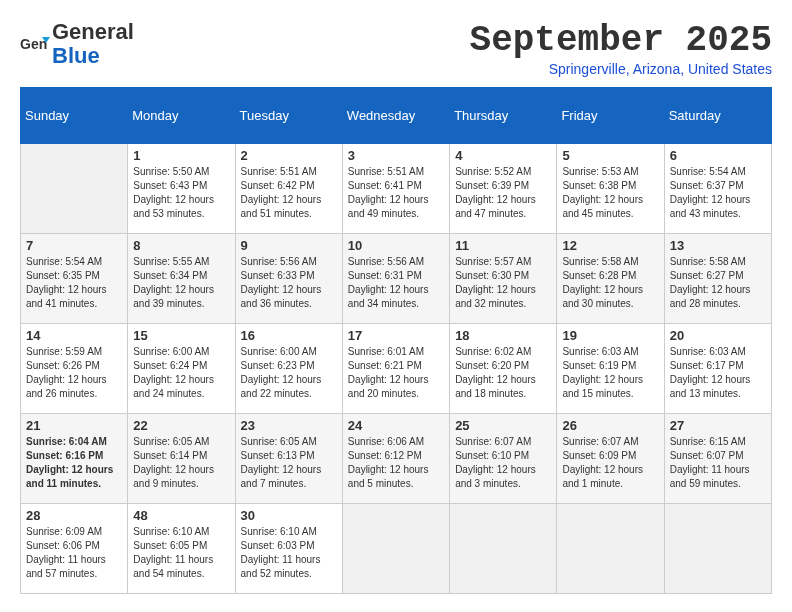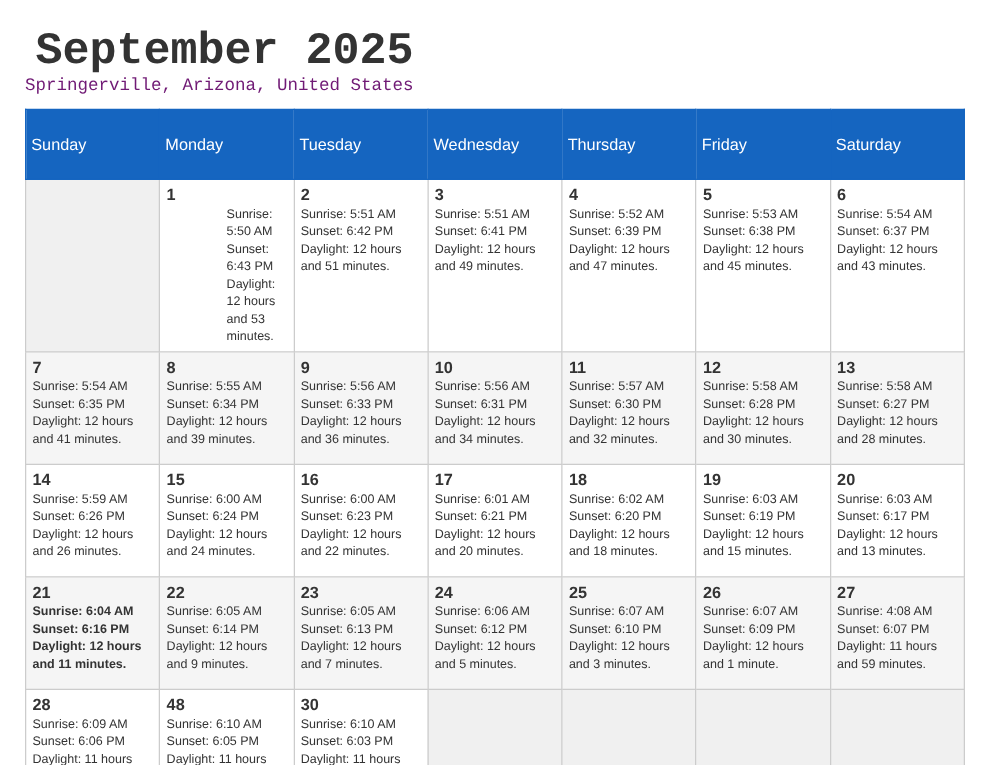--- a/index.html
+++ b/index.html
@@ -36,22 +36,21 @@
       text-align: right;
     }
     .month-title {
       font-size: 36px;
       font-weight: bold;
       color: #333;
       font-family: Liberation Mono, monospace;
     }
     .location {
       font-size: 14px;
-      color: #701a75;
-      font-family: Liberation Mono, monospace;
+      color: #1d4ed8;
     }
     table {
       width: 100%;
       border-collapse: collapse;
       font-size: 11px;
     }
     thead tr th {
       background-color: #1565c0;
       color: white;
       padding: 20px 4px;
@@ -86,20 +85,32 @@
       line-height: 1.4;
     }
     .empty-cell {
       background-color: #f0f0f0 !important;
     }
   </style>
 </head>
 <body>
 
 <div class="header">
+  <div class="logo">
+    <svg class="logo-icon" viewBox="0 0 30 30">
+      <text x="0" y="20" font-size="14" font-weight="bold" fill="#333">Gen</text>
+      <polygon points="22,8 30,8 26,14" fill="#1a9cd8"></polygon>
+    </svg>
+    <div>
+      <div class="logo-text">
+        <span>General</span><br>
+        <span class="blue">Blue</span>
+      </div>
+    </div>
+  </div>
   <div class="title-block">
     <div class="month-title">September 2025</div>
     <div class="location">Springerville, Arizona, United States</div>
   </div>
 </div>
 
 <table>
   <thead>
     <tr id="thead-row">
         <th>Sunday</th>
@@ -109,21 +120,21 @@
         <th>Thursday</th>
         <th>Friday</th>
         <th>Saturday</th>
       </tr>
   </thead>
   <tbody id="calendar-body">
   <tr>
         <td class="empty-cell"></td>
         <td>
           <span class="day-num">1</span>
-          <div class="cell-info" style="white-space: pre-line; margin-left: 48px;">Sunrise: 5:50 AM
+          <div class="cell-info" style="white-space: pre-line;">Sunrise: 5:50 AM
 Sunset: 6:43 PM
 Daylight: 12 hours
 and 53 minutes.</div>
         </td>
         <td>
           <span class="day-num">2</span>
           <div class="cell-info" style="white-space: pre-line;">Sunrise: 5:51 AM
 Sunset: 6:42 PM
 Daylight: 12 hours
 and 51 minutes.</div>
@@ -297,21 +308,21 @@
         </td>
         <td>
           <span class="day-num">26</span>
           <div class="cell-info" style="white-space: pre-line;">Sunrise: 6:07 AM
 Sunset: 6:09 PM
 Daylight: 12 hours
 and 1 minute.</div>
         </td>
         <td>
           <span class="day-num">27</span>
-          <div class="cell-info" style="white-space: pre-line;">Sunrise: 4:08 AM
+          <div class="cell-info" style="white-space: pre-line;">Sunrise: 6:15 AM
 Sunset: 6:07 PM
 Daylight: 11 hours
 and 59 minutes.</div>
         </td>
       </tr>
       <tr>
         <td>
           <span class="day-num">28</span>
           <div class="cell-info" style="white-space: pre-line;">Sunrise: 6:09 AM
 Sunset: 6:06 PM

